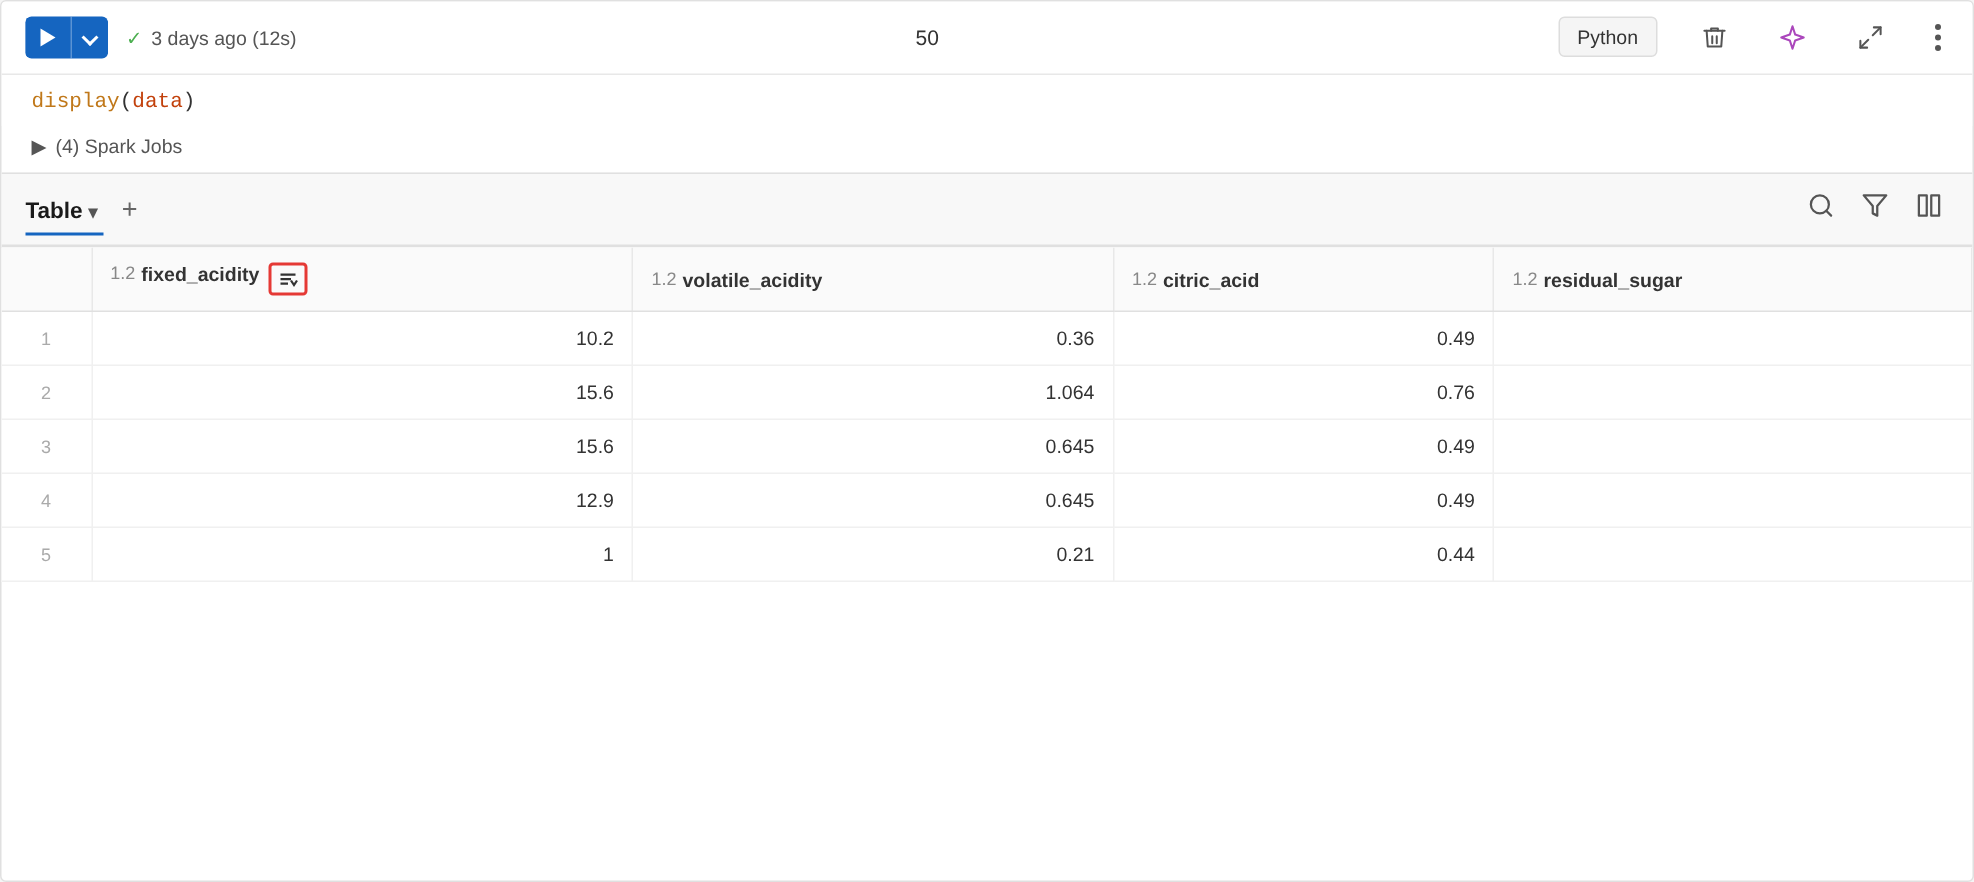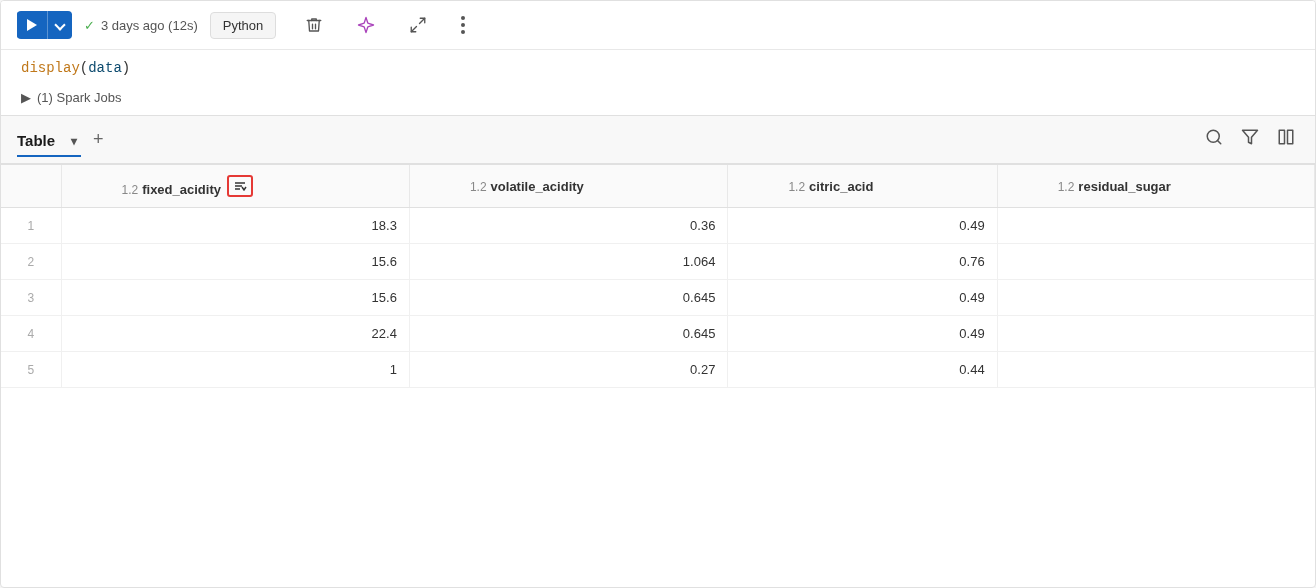--- a/index.html
+++ b/index.html
@@ -71,21 +71,21 @@
     .toolbar-center {
       flex: 1;
       display: flex;
       justify-content: center;
       font-size: 14px;
       color: #333;
       font-weight: 500;
     }
     .toolbar-right {
       display: flex;
-      align-items: center;
+      align-items: flex-start;
       gap: 24px;
     }
     .python-btn {
       background: #f5f5f5;
       border: 1px solid #ddd;
       border-radius: 4px;
       padding: 5px 12px;
       font-size: 13px;
       cursor: pointer;
       color: #333;
@@ -104,21 +104,21 @@
       color: #ab47bc;
     }
     
     .code-area {
       padding: 10px 20px 8px 20px;
       background: #ffffff;
       font-family: 'Courier New', Courier, monospace;
       font-size: 14px;
     }
     .code-display { color: #c0781a; text-align: right; }
-    .code-func { color: #0c4a6e; }
+    .code-func { color: #c2410c; }
     .code-paren { color: #333; }
     
     .spark-jobs {
       padding: 6px 20px 10px 20px;
       font-size: 13px;
       color: #555;
       display: flex;
       align-items: center;
       gap: 6px;
       cursor: pointer;
@@ -132,21 +132,21 @@
     .table-toolbar {
       display: flex;
       align-items: center;
       padding: 8px 16px;
       background: #f8f8f8;
       border-bottom: 2px solid #e0e0e0;
     }
     .table-tab {
       display: flex;
       align-items: center;
-      gap: 16px;
+      gap: 4px;
       font-size: 15px;
       font-weight: 600;
       color: #1a1a1a;
       border-bottom: 2px solid #1565c0;
       padding-bottom: 6px;
       margin-bottom: -10px;
       padding-right: 4px;
     }
     .table-tab-chevron {
       font-size: 12px;
@@ -224,22 +224,21 @@
       justify-content: center;
       border: 2px solid #e53935;
       border-radius: 3px;
       padding: 2px 4px;
       margin-left: 6px;
       cursor: pointer;
       font-size: 14px;
     }
     .th-content {
       display: flex;
-      align-items: flex-end;
-      margin-left: 48px;
+      align-items: flex-start;
     }
     
     .play-triangle {
       width: 0;
       height: 0;
       border-top: 6px solid transparent;
       border-bottom: 6px solid transparent;
       border-left: 10px solid white;
       display: inline-block;
     }
@@ -265,20 +264,23 @@
       <button class="run-dropdown-btn">
         <span class="chevron-down"></span>
       </button>
     </div>
 
     <div class="status-indicator">
       <span class="check-icon">✓</span>
       <span>3 days ago (12s)</span>
     </div>
 
+    <div class="toolbar-center">
+      <span>50</span>
+    </div>
 
     <div class="toolbar-right">
       <button class="python-btn">Python</button>
       <button class="toolbar-icon-btn" title="Delete">
         <svg width="18" height="18" viewBox="0 0 24 24" fill="none" stroke="currentColor" stroke-width="1.8" stroke-linecap="round" stroke-linejoin="round">
           <polyline points="3 6 5 6 21 6"></polyline>
           <path d="M19 6l-1 14H6L5 6"></path>
           <path d="M10 11v6M14 11v6"></path>
           <path d="M9 6V4h6v2"></path>
         </svg>
@@ -305,21 +307,21 @@
       </button>
     </div>
   </div>
 
   <div class="code-area">
     <span class="code-display">display</span><span class="code-paren">(</span><span class="code-func">data</span><span class="code-paren">)</span>
   </div>
 
   <div class="spark-jobs">
     <span>▶</span>
-    <span>(1) Spark Jobs</span>
+    <span>(4) Spark Jobs</span>
   </div>
 
   <div class="table-section">
 
     <div class="table-toolbar">
       <div class="table-tab">
         <span>Table</span>
         <span class="table-tab-chevron">▾</span>
       </div>
       <button class="add-view-btn">+</button>
@@ -380,50 +382,50 @@
                 <span class="col-type">1.2</span>
                 <span>residual_sugar</span>
               </div>
             </th>
           </tr>
         </thead>
         <tbody id="table-body">
 
         <tr>
               <td>1</td>
-              <td>18.3</td>
+              <td>10.2</td>
               <td>0.36</td>
               <td>0.49</td>
               <td></td>
             </tr>
             <tr>
               <td>2</td>
               <td>15.6</td>
               <td>1.064</td>
               <td>0.76</td>
               <td></td>
             </tr>
             <tr>
               <td>3</td>
               <td>15.6</td>
               <td>0.645</td>
               <td>0.49</td>
               <td></td>
             </tr>
             <tr>
               <td>4</td>
-              <td>22.4</td>
+              <td>12.9</td>
               <td>0.645</td>
               <td>0.49</td>
               <td></td>
             </tr>
             <tr>
               <td>5</td>
               <td>1</td>
-              <td>0.27</td>
+              <td>0.21</td>
               <td>0.44</td>
               <td></td>
             </tr>
           </tbody>
       </table>
     </div>
   </div>
 </div>
 
 </body></html>

